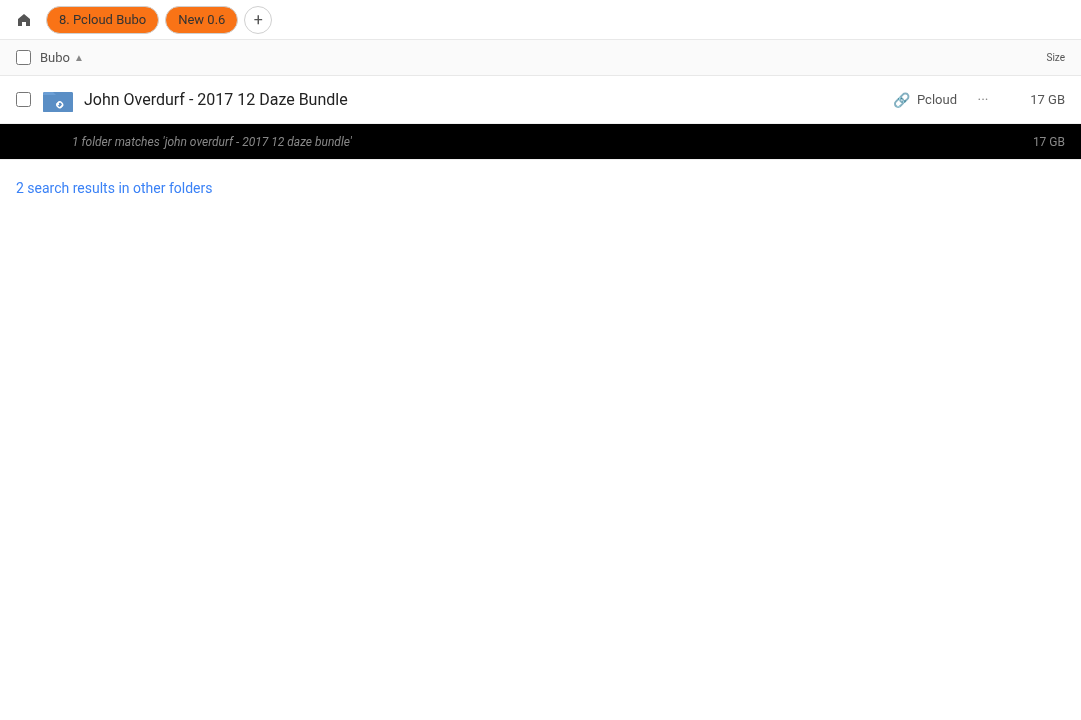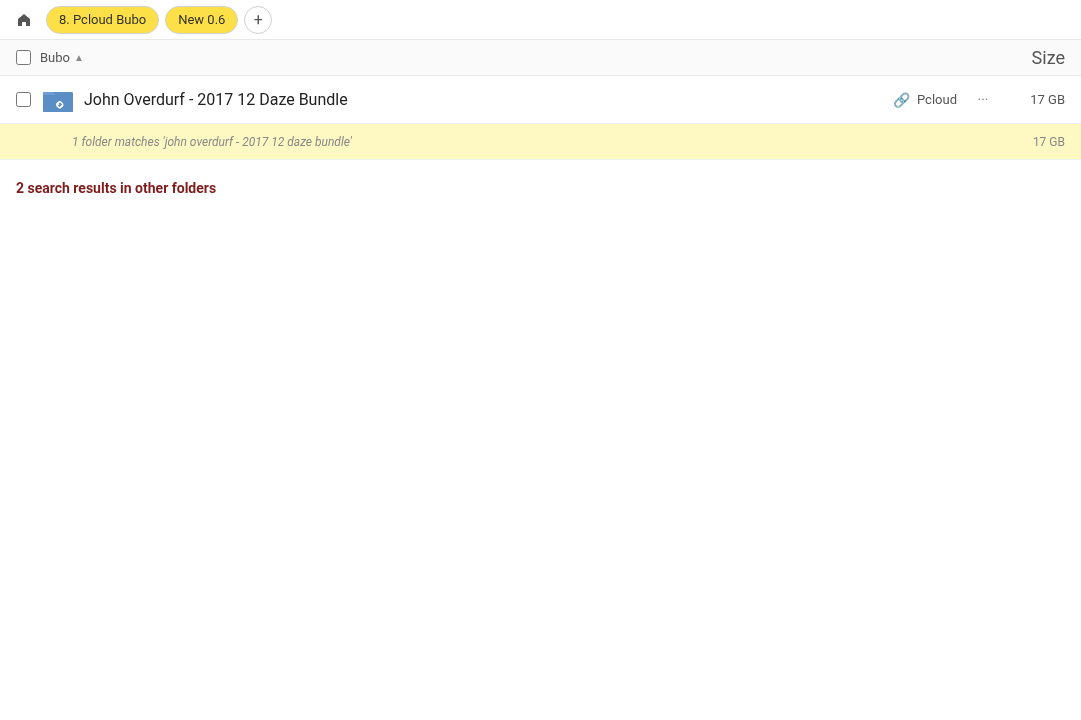--- a/index.html
+++ b/index.html
@@ -44,21 +44,21 @@
       align-items: center;
       height: 28px;
       padding: 0 12px;
       border: 1px solid #d0d0d0;
       border-radius: 14px;
       margin-left: 6px;
       cursor: pointer;
       white-space: nowrap;
       font-size: 13px;
       color: #333;
-      background: #fde047;
+      background: #f97316;
     }
 
     .add-tab-btn {
       width: 28px;
       height: 28px;
       display: flex;
       align-items: center;
       justify-content: center;
       border: 1px solid #d0d0d0;
       border-radius: 50%;
@@ -98,21 +98,21 @@
     }
 
     .col-name .sort-arrow {
       font-size: 10px;
       color: #888;
     }
 
     .col-size {
       width: 80px;
       text-align: right;
-      font-size: 18px;
+      font-size: 10px;
       color: #555;
     }
 
     
     .file-row {
       display: flex;
       align-items: center;
       padding: 0 16px;
       height: 48px;
       border-bottom: 1px solid #f0f0f0;
@@ -179,21 +179,21 @@
       color: #555;
     }
 
     
     .sub-result-row {
       display: flex;
       align-items: center;
       padding: 0 16px 0 72px;
       height: 36px;
       border-bottom: 1px solid #f0f0f0;
-      background: #fef9c3;
+      background: #000000;
     }
 
     .sub-result-text {
       flex: 1;
       font-size: 12px;
       color: #888;
       font-style: italic;
     }
 
     .sub-result-size {
@@ -201,22 +201,22 @@
       color: #888;
     }
 
     
     .section-header {
       padding: 20px 16px 8px 16px;
     }
 
     .section-title {
       font-size: 14px;
-      color: #7f1d1d;
-      font-weight: 700;
+      color: #3b82f6;
+      font-weight: 400;
     }
 
     
     input[type="checkbox"] {
       width: 15px;
       height: 15px;
       cursor: pointer;
     }
   </style>
 </head>

